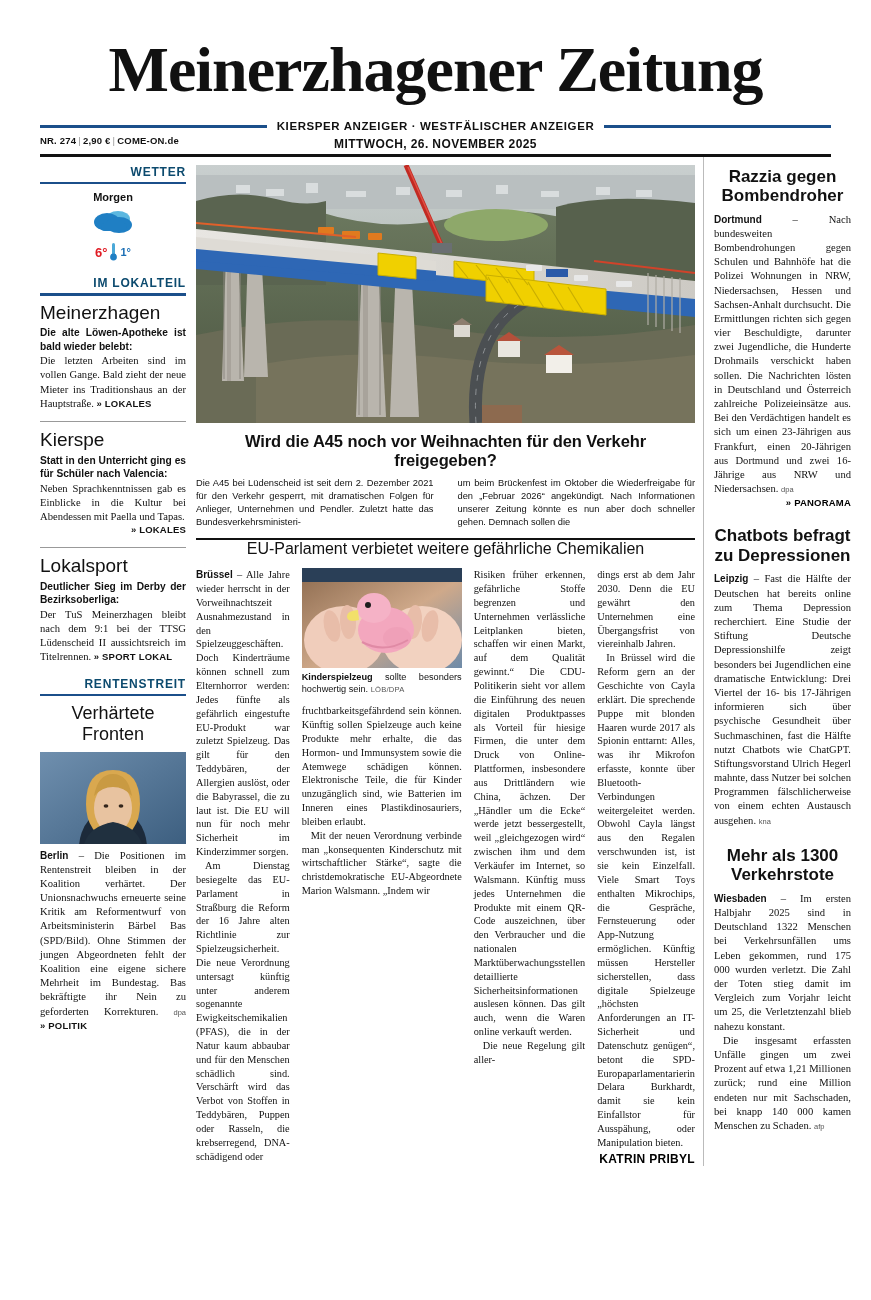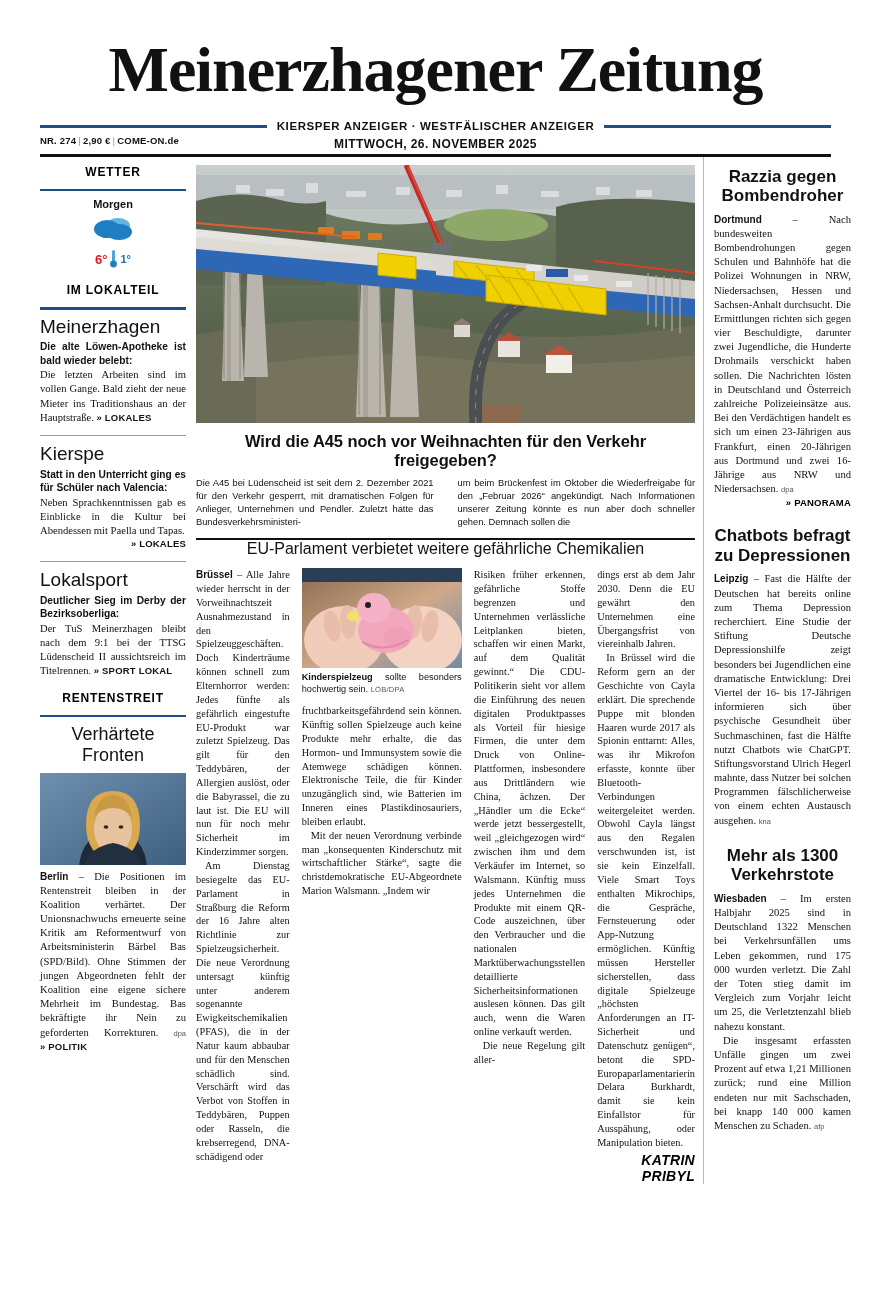--- a/index.html
+++ b/index.html
@@ -20,21 +20,21 @@
   .mast-right{width:110px;}
   .mast-bottom-rule{height:2.5px;background:#111;margin-top:8px;}
 
   
   .cols{display:flex;padding:0 40px;gap:0;margin-top:0;}
   .col-left{width:146px;flex:0 0 146px;padding-top:8px;}
   .col-mid{width:517px;flex:0 0 517px;padding:8px 8px 0 10px;box-sizing:border-box;}
   .col-right{width:148px;flex:0 0 148px;padding-top:8px;border-left:1px solid #bbb;padding-left:10px;box-sizing:border-box;}
 
   
-  .sec-kicker{font-family:"Liberation Sans",sans-serif;font-weight:700;font-size:12px;letter-spacing:.8px;text-align:center;color:#000000;padding-bottom:10px;}
+  .sec-kicker{font-family:"Liberation Sans",sans-serif;font-weight:700;font-size:12px;letter-spacing:.8px;text-align:right;color:#0c4a6e;padding-bottom:3px;}
   .sec-rule{height:2.5px;background:#1b4f8a;margin-bottom:7px;}
   .sec-rule-thin{height:1px;background:#999;margin:10px 0 8px;}
   .sb-town{font-family:"Liberation Sans",sans-serif;font-weight:400;font-size:19px;color:#111;margin:0 0 3px;line-height:1.1;}
   .sb-lead{font-family:"Liberation Sans",sans-serif;font-weight:700;font-size:10.2px;line-height:1.32;color:#111;margin-bottom:1px;text-align:justify;}
   .sb-body{font-family:"Liberation Serif",serif;font-size:10.6px;line-height:1.34;color:#111;text-align:justify;hyphens:auto;}
   .ref{font-family:"Liberation Sans",sans-serif;font-weight:700;font-size:9.5px;letter-spacing:.2px;white-space:nowrap;}
   .ref-right{display:block;text-align:right;}
   .credit{font-family:"Liberation Sans",sans-serif;font-size:7.5px;color:#555;}
 
   
@@ -62,21 +62,21 @@
   .body3{display:flex;gap:12px;}
   .body3>div{flex:1;}
   .btext{font-family:"Liberation Serif",serif;font-size:10.3px;line-height:1.345;text-align:justify;color:#111;hyphens:auto;}
   .btext p{margin:0;text-indent:0;}
   .btext p+p{text-indent:9px;}
   .lead-city{font-family:"Liberation Sans",sans-serif;font-weight:700;font-size:10px;}
   .toy-photo{width:100%;height:100px;background:#c9a48f;margin-bottom:4px;position:relative;overflow:hidden;}
   .cap{font-family:"Liberation Sans",sans-serif;font-size:9.2px;line-height:1.3;color:#111;text-align:justify;margin-bottom:8px;}
   .cap b{font-weight:700;}
   .cap .agency{font-size:7.6px;color:#555;letter-spacing:.2px;}
-  .byline{font-family:"Liberation Sans",sans-serif;font-weight:700;font-size:14px;text-align:right;letter-spacing:.3px;display:block;margin-top:2px;font-style:italic;}
+  .byline{font-family:"Liberation Sans",sans-serif;font-weight:700;font-size:12px;text-align:right;letter-spacing:.3px;display:block;margin-top:2px;}
 
   
   .bottom{display:flex;padding:0 40px;gap:0;}
   .bl{width:146px;flex:0 0 146px;}
   .bm{width:517px;flex:0 0 517px;padding:0 8px 0 10px;box-sizing:border-box;}
   .br{width:148px;flex:0 0 148px;padding-left:10px;box-sizing:border-box;}
 </style>
 </head>
 <body>
 

